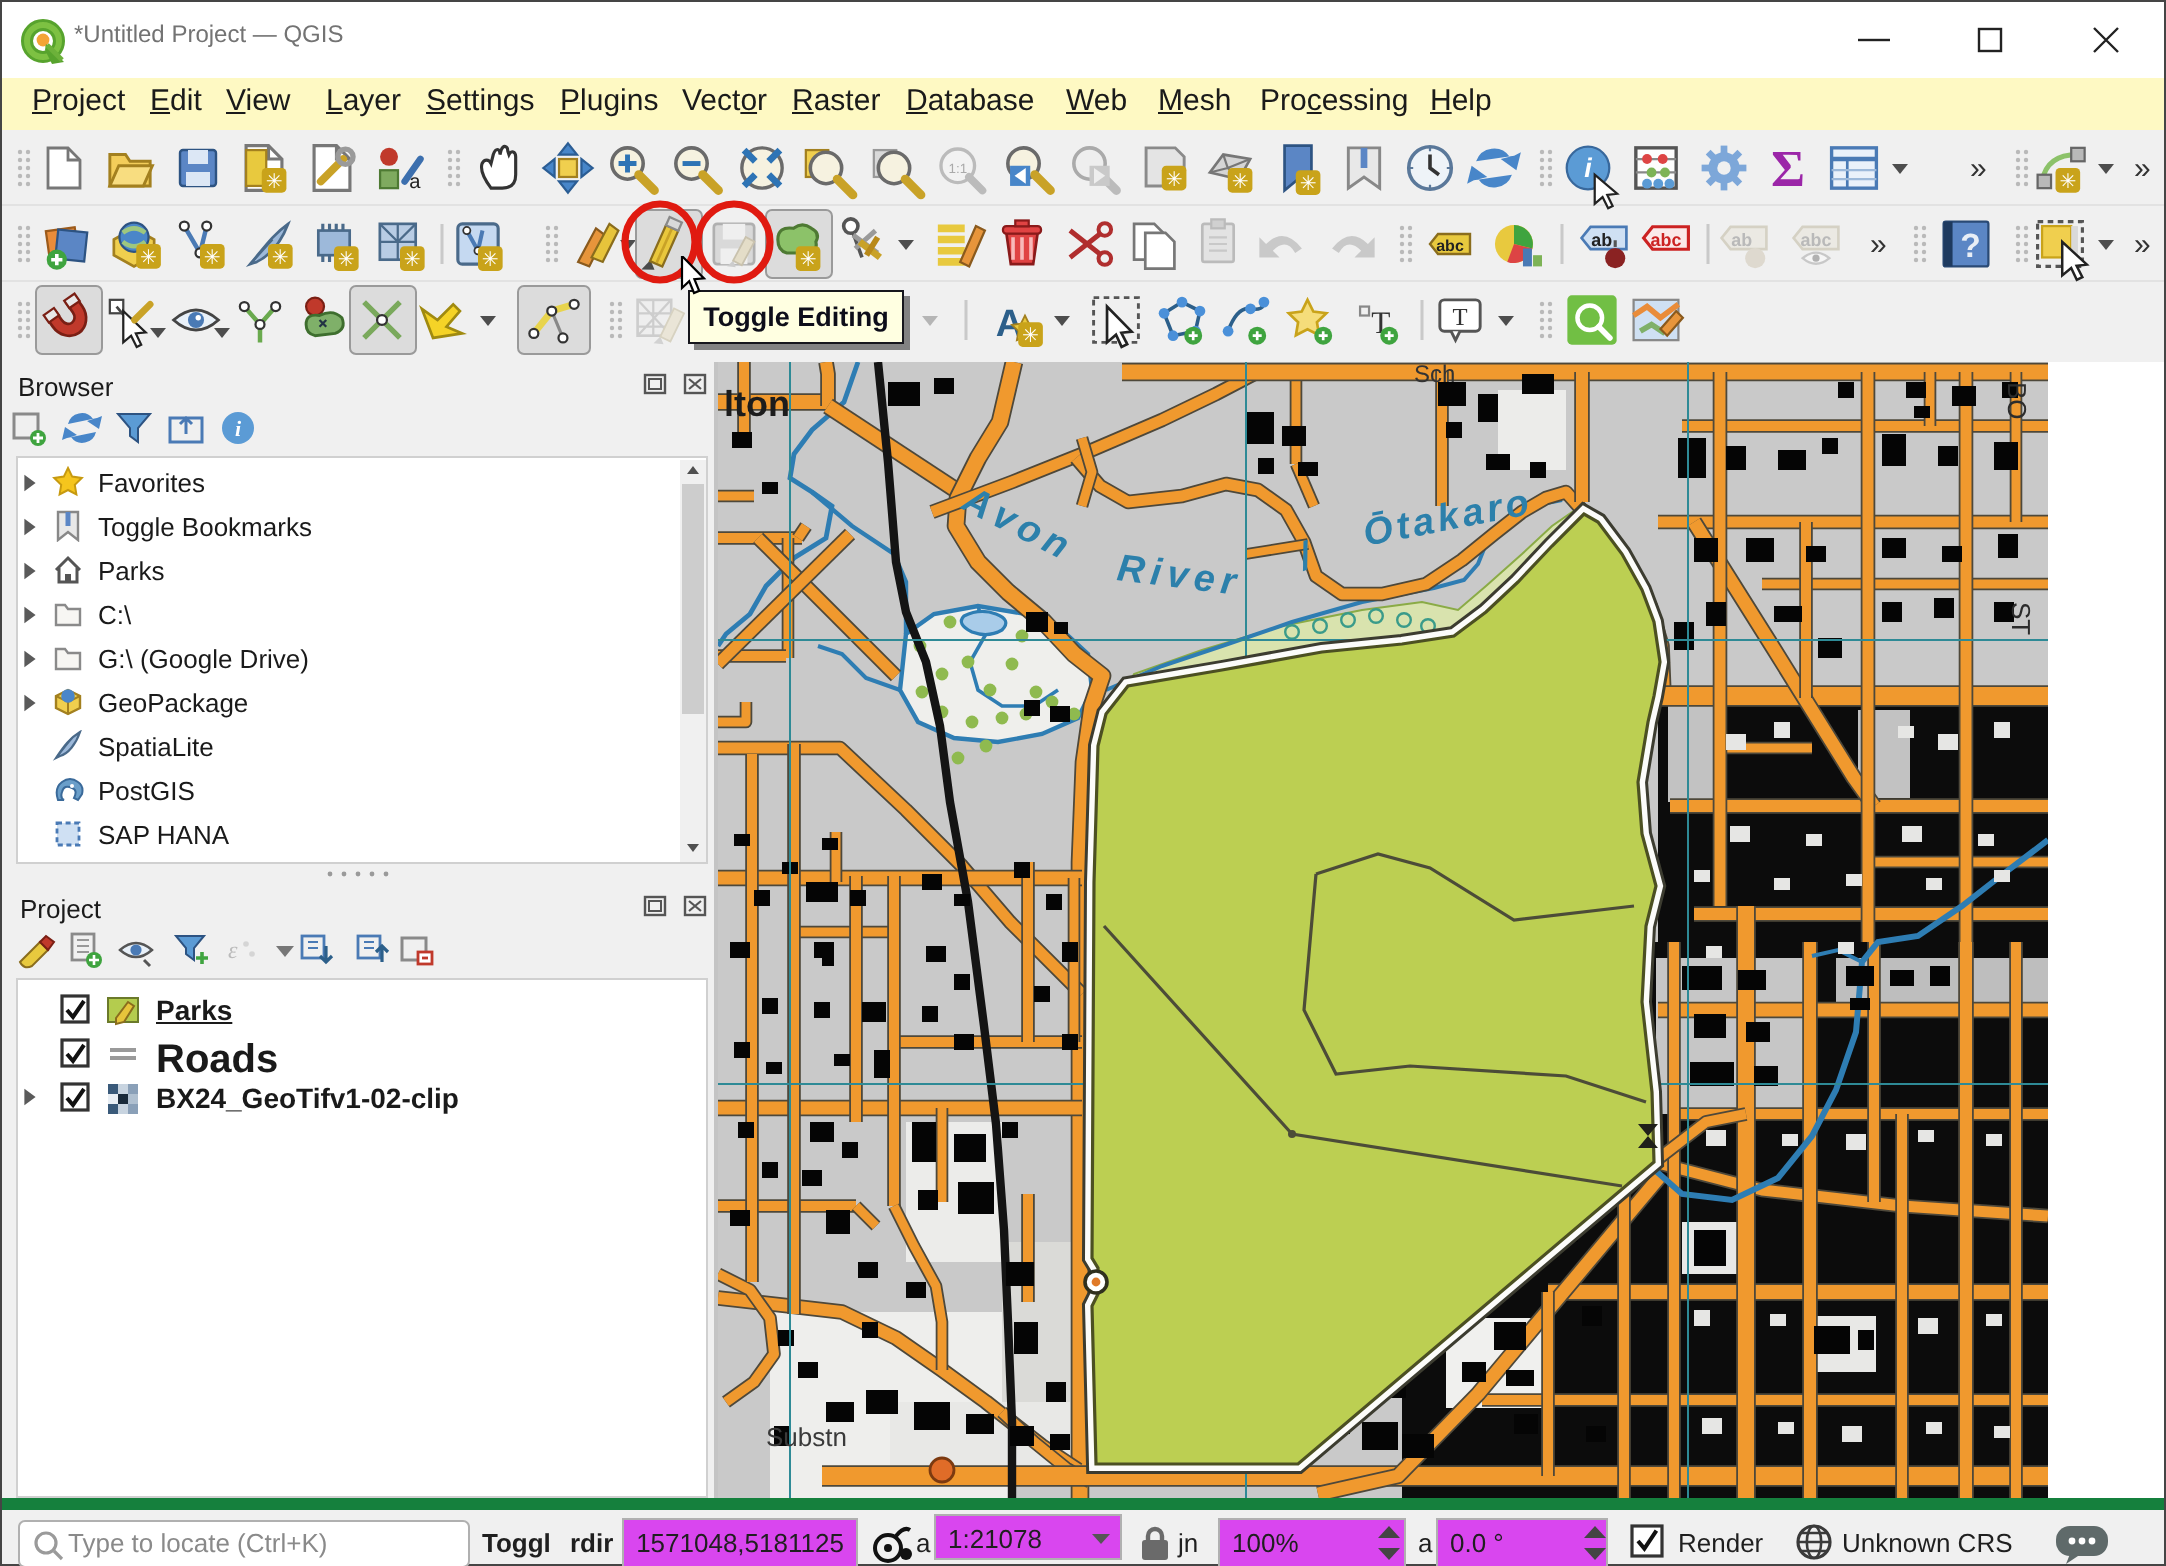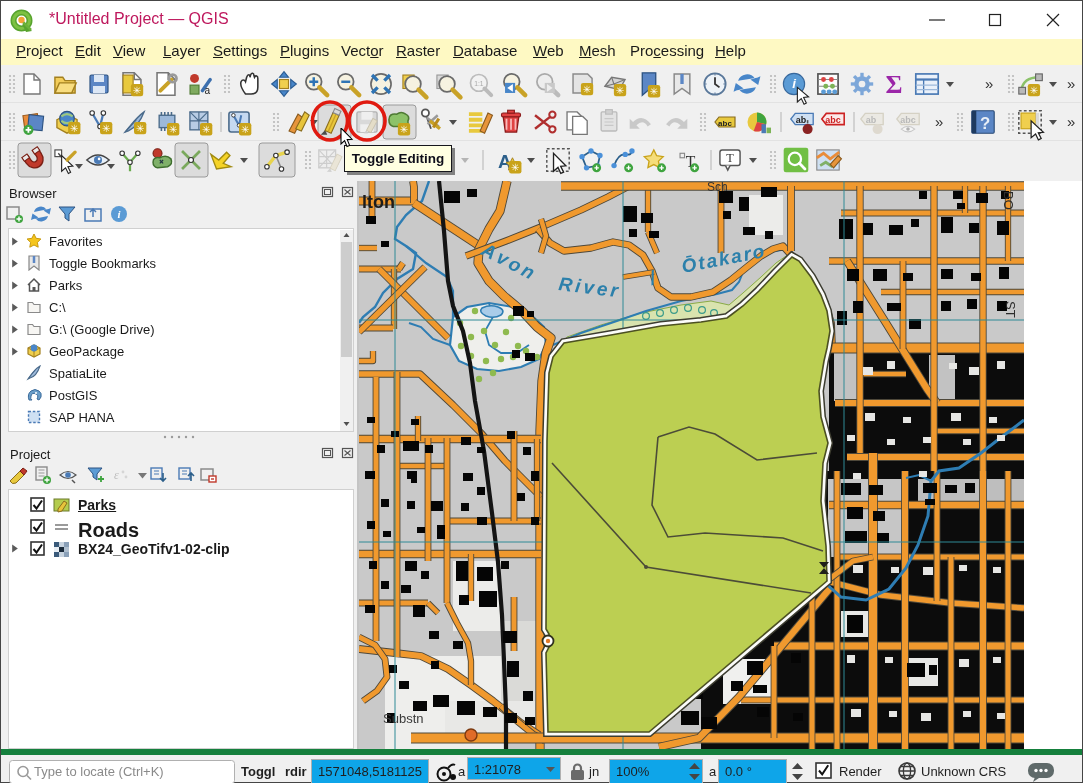--- a/index.html
+++ b/index.html
@@ -1,31 +1,31 @@
 <!DOCTYPE html>
 <html><head>
 <meta charset="utf-8">
 <style>
   * { margin:0; padding:0; box-sizing:border-box; }
   html,body { width:1083px; height:783px; overflow:hidden; }
   body { font-family:"Liberation Sans", sans-serif; background:#fff; position:relative; }
   #win { position:absolute; left:0; top:0; width:1083px; height:783px; border:1px solid #454545; background:#f0f0f0; }
   .abs { position:absolute; }
   #titlebar { left:0; top:0; width:1081px; height:38px; background:#ffffff; }
-  #title { left:48px; top:9px; font-size:16px; color:#be185d; }
+  #title { left:36px; top:9px; font-size:12px; color:#737373; }
   .winbtn { top:0; width:46px; height:38px; color:#222; }
   #menubar { left:0; top:38px; width:1081px; height:26px; background:#fef9c3; font-size:15px; color:#1a1a1a; }
   .mi { position:absolute; top:3px; }
   #toolzone { left:0; top:64px; width:1081px; height:116px; background:#f0f0f0; }
   #panels { left:0; top:180px; width:358px; height:568px; background:#f0f0f0; }
   .ptitle { font-size:13px; color:#1a1a1a; }
   .tree { background:#ffffff; }
   .titem { position:absolute; font-size:13px; color:#1a1a1a; white-space:nowrap; }
   #statusbar { left:0; top:748px; width:1081px; height:33px; background:#f0f0f0; border-top:6px solid #15803d; font-size:13px; color:#1f1f1f;padding-left:36px; }
-  .sbox { position:absolute; background:#0ea5e9; border:1px solid #b0b0b0; font-size:13px; color:#1f1f1f; }
+  .sbox { position:absolute; background:#d946ef; border:1px solid #b0b0b0; font-size:13px; color:#1f1f1f; }
   #map { left:358px; top:180px; width:665px; height:568px; }
   #mapwhite { left:1023px; top:180px; width:58px; height:568px; background:#ffffff; }
   #tooltip { left:343px; top:144px; width:108px; height:27px; background:#ffffe1; border:1.5px solid #16161c; color:#0e0e1a;
              font-size:13.5px; font-weight:bold; text-align:center; line-height:25px; box-shadow:3px 3px 0 rgba(40,40,40,.55); }
   svg { display:block; }
 </style>
 </head>
 <body>
 <div id="win">
 
@@ -1264,21 +1264,21 @@
         <rect x="2" y="8" width="13" height="10" rx="1.5" fill="#6a6a6a"></rect>
         <path d="M5,8 V6 a3.5,3.5 0 0 1 7,0 V8" fill="none" stroke="#6a6a6a" stroke-width="2.2"></path>
       </svg>
 <div class="abs" style="left:588px;top:9px;font-size:13px">jn</div>
 <div class="sbox" style="left:608px;top:4px;width:94px;height:25px;line-height:23px"><span style="padding-left:6px">100%</span></div>
 <svg class="abs" style="left:686px;top:6px" width="15" height="21">
         <path d="M2,8 L7.5,2 L13,8 Z" fill="#444"></path>
         <path d="M2,13 L7.5,19 L13,13 Z" fill="#444"></path>
       </svg>
 <div class="abs" style="left:708px;top:9px;font-size:13px">a</div>
-<div class="sbox" style="left:717px;top:4px;width:69px;height:25px;line-height:23px"><span style="padding-left:6px">0.0 °</span></div>
+<div class="sbox" style="left:717px;top:4px;width:86px;height:25px;line-height:23px"><span style="padding-left:6px">0.0 °</span></div>
 <svg class="abs" style="left:789px;top:6px" width="15" height="21">
         <path d="M2,8 L7.5,2 L13,8 Z" fill="#444"></path>
         <path d="M2,13 L7.5,19 L13,13 Z" fill="#444"></path>
       </svg>
 <svg class="abs" style="left:814px;top:7px" width="18" height="18">
         <rect x="1" y="1" width="15" height="15" fill="#fff" stroke="#333" stroke-width="1.6"></rect>
         <path d="M4,8.5 l3.2,3.8 l6,-9" fill="none" stroke="#111" stroke-width="2"></path>
       </svg>
 <div class="abs" style="left:838px;top:9px;font-size:13px">Render</div>
 <svg class="abs" style="left:896px;top:6px" width="20" height="20">

